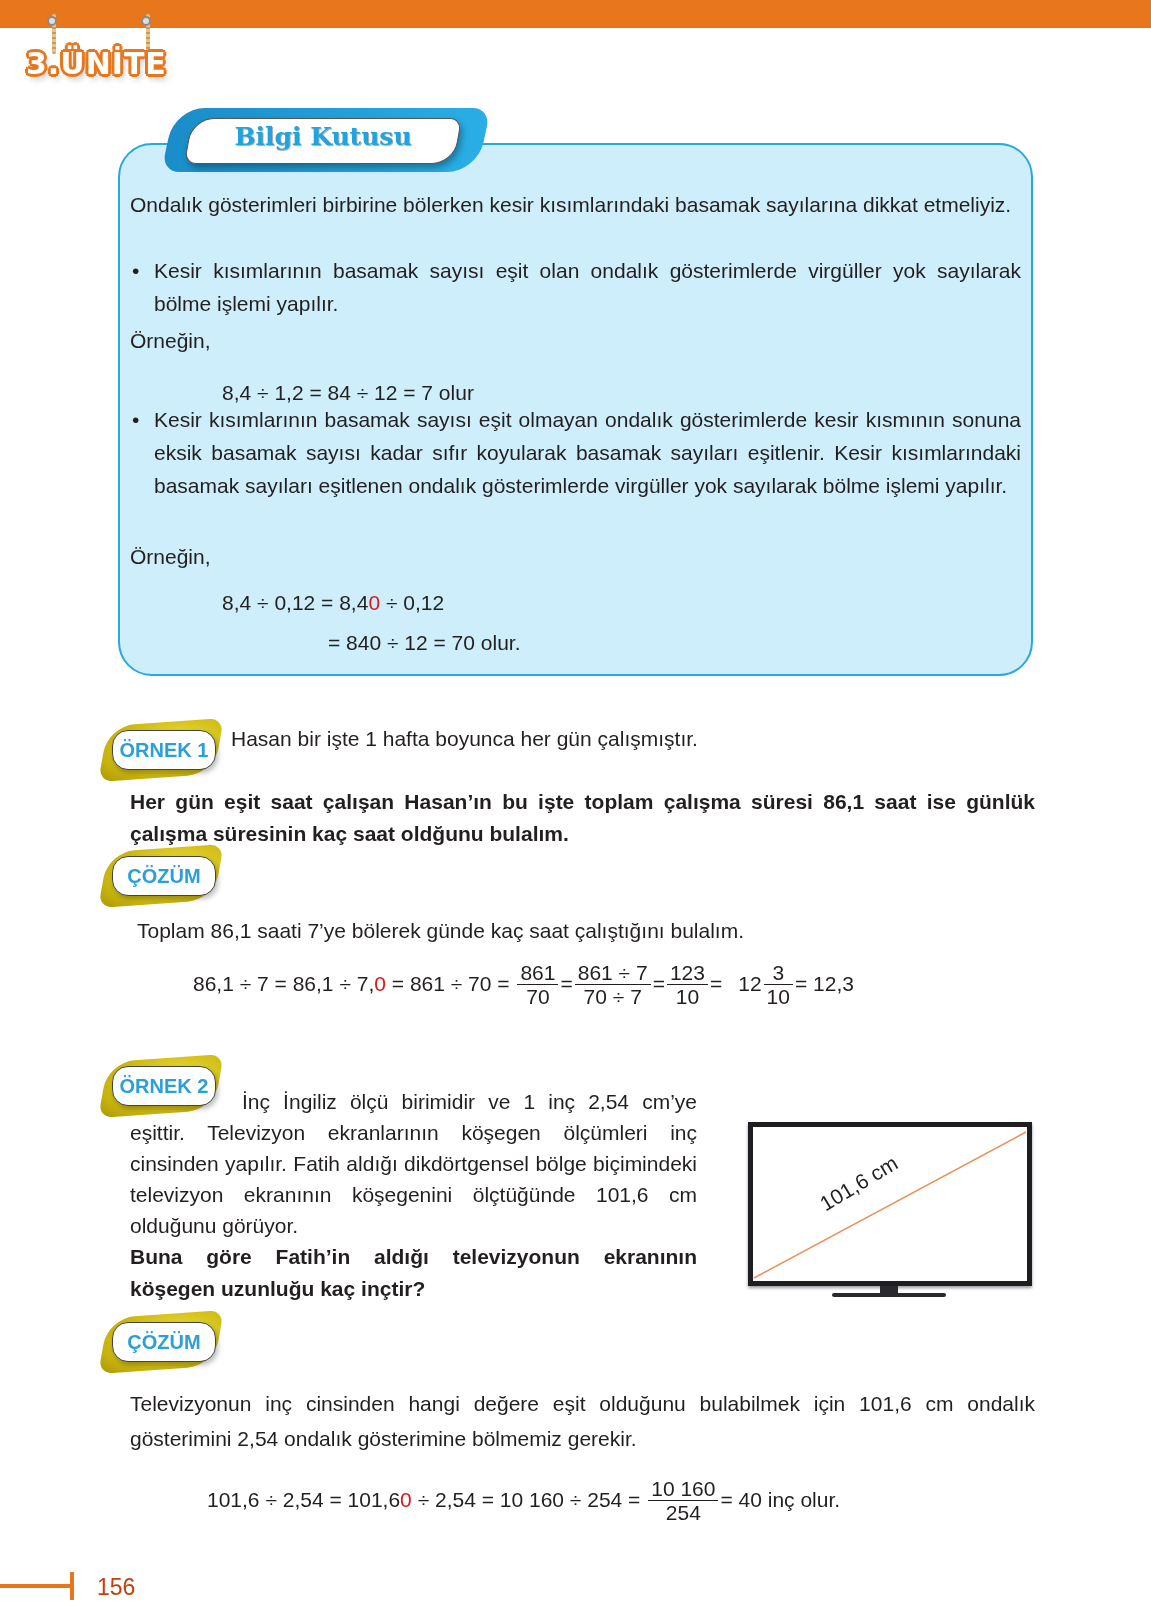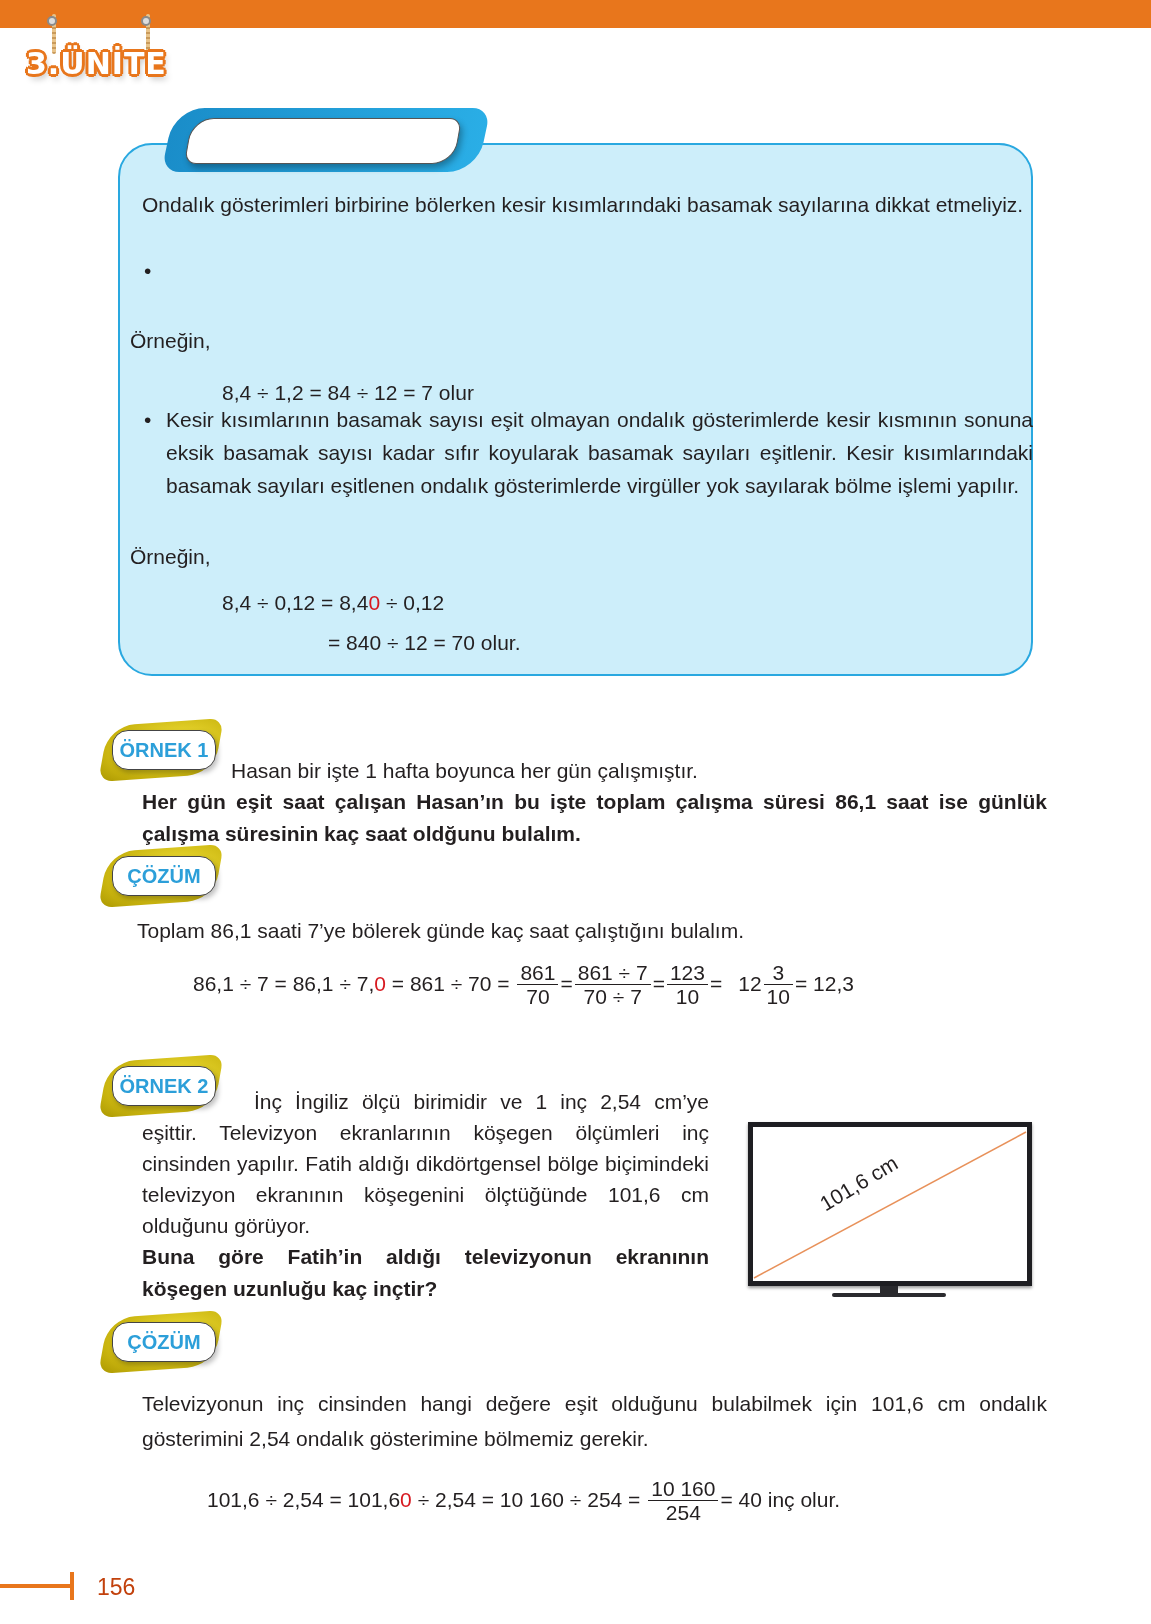--- a/index.html
+++ b/index.html
@@ -15,21 +15,21 @@
   .rope { position: absolute; top: -26px; width: 4px; height: 40px; background: repeating-linear-gradient(180deg, #e9c48a 0 3px, #c99a5a 3px 5px); border-radius: 2px; }
   .ring { position: absolute; width: 10px; height: 10px; border: 2px solid #8a8a8a; border-radius: 50%; background: #ddd; }
 
   .info-box { left: 118px; top: 143px; width: 915px; height: 533px; background: #cdeefa; border: 2.5px solid #29a8e0; border-radius: 34px; }
   .info-tab { left: 168px; top: 108px; width: 316px; height: 64px; }
   .info-tab-back { position: absolute; left: 0; top: 0; width: 316px; height: 64px; background: linear-gradient(90deg, #1a8dc9, #2aaee6); border-radius: 30px 18px 30px 18px; transform: skewX(-12deg); }
   .info-tab-front { position: absolute; left: 20px; top: 10px; width: 270px; height: 46px; background: #ffffff; border: 1.5px solid #555; border-radius: 22px 12px 22px 12px; transform: skewX(-10deg); box-shadow: 3px 4px 6px rgba(0,0,0,0.3); }
   .info-tab-title { position: absolute; left: 20px; top: 14px; width: 270px; text-align: center; font-family: "DejaVu Serif", serif; font-weight: bold; font-size: 25px; color: #1fa4e0; text-shadow: 1px 1px 1px rgba(0,0,0,0.35); }
 
   .txt { font-size: 21px; line-height: 33px; white-space: nowrap; }
-  .justify { white-space: normal; text-align: justify; text-align-last: left; margin-left: 12px; }
+  .justify { white-space: normal; text-align: justify; text-align-last: left; }
   .red { color: #d71920; }
   .bullet { position: absolute; left: -22px; top: 0; }
 
   .label-badge { width: 118px; height: 56px; }
   .lb-back { position: absolute; left: 0; top: 0; width: 114px; height: 56px; background: radial-gradient(ellipse at 60% 40%, #f3e23a, #c9b40f 70%, #a89500); border-radius: 26px 14px 26px 14px; transform: skewX(-14deg) rotate(-4deg); }
   .lb-front { position: absolute; left: 8px; top: 8px; width: 104px; height: 40px; background: #ffffff; border: 1.5px solid #444; border-radius: 16px; box-shadow: 2px 3px 5px rgba(0,0,0,0.25); }
   .lb-text { position: absolute; left: 8px; top: 17px; width: 104px; text-align: center; font-weight: bold; font-size: 20px; color: #2c9fd9; }
 
   .frac { display: inline-block; vertical-align: middle; text-align: center; line-height: 1; margin: 0 2px; }
   .frac .num { display: block; border-bottom: 1.5px solid #231f20; padding: 0 3px 1px; }
@@ -58,26 +58,28 @@
   <div class="rope" style="left:120px;"></div>
   <div class="ring" style="left:21px; top:-24px;"></div>
   <div class="ring" style="left:115px; top:-24px;"></div>
   <span class="unit-text">3.ÜNİTE</span>
 </div>
 
 <div class="abs info-box"></div>
 <div class="abs info-tab">
   <div class="info-tab-back"></div>
   <div class="info-tab-front"></div>
+  <div class="info-tab-title">Bilgi Kutusu</div>
 </div>
 
 <div class="abs txt justify" style="left:130px; top:188px; width:891px;">Ondalık gösterimleri birbirine bölerken kesir kısımlarındaki basamak sayılarına dikkat etmeliyiz.</div>
 
 <div class="abs txt justify" style="left:154px; top:254px; width:867px;">
   <span class="bullet">•</span>
+  <span>Kesir kısımlarının basamak sayısı eşit olan ondalık gösterimlerde virgüller yok sayılarak bölme işlemi yapılır.</span>
 </div>
 
 <div class="abs txt" style="left:130px; top:324px;">Örneğin,</div>
 <div class="abs txt" style="left:222px; top:376px;">8,4 ÷ 1,2 = 84 ÷ 12 = 7 olur</div>
 
 <div class="abs txt justify" style="left:154px; top:403px; width:867px;">
   <span class="bullet">•</span>
   <span>Kesir kısımlarının basamak sayısı eşit olmayan ondalık gösterimlerde kesir kısmının sonuna eksik basamak sayısı kadar sıfır koyularak basamak sayıları eşitlenir. Kesir kısımlarındaki basamak sayıları eşitlenen ondalık gösterimlerde virgüller yok sayılarak bölme işlemi yapılır.</span>
 </div>
 
@@ -85,21 +87,21 @@
 <div class="abs txt" style="left:222px; top:586px;">
   <span>8,4 ÷ 0,12 = 8,4</span><span class="red">0</span><span> ÷ 0,12</span>
 </div>
 <div class="abs txt" style="left:328px; top:626px;">= 840 ÷ 12 = 70 olur.</div>
 
 <div class="abs label-badge" style="left:104px; top:722px;">
   <div class="lb-back"></div>
   <div class="lb-front"></div>
   <div class="lb-text">ÖRNEK 1</div>
 </div>
-<div class="abs txt" style="left:231px; top:754px;">Hasan bir işte 1 hafta boyunca her gün çalışmıştır.</div>
+<div class="abs txt" style="left:231px; top:722px;">Hasan bir işte 1 hafta boyunca her gün çalışmıştır.</div>
 <div class="abs txt justify" style="left:130px; top:786px; width:905px; line-height:32px; font-weight:bold;">Her gün eşit saat çalışan Hasan’ın bu işte toplam çalışma süresi 86,1 saat ise günlük çalışma süresinin kaç saat oldğunu bulalım.</div>
 
 <div class="abs label-badge" style="left:104px; top:848px;">
   <div class="lb-back"></div>
   <div class="lb-front"></div>
   <div class="lb-text">ÇÖZÜM</div>
 </div>
 <div class="abs txt" style="left:137px; top:914px;">Toplam 86,1 saati 7’ye bölerek günde kaç saat çalıştığını bulalım.</div>
 
 <div class="abs eq" style="left:193px; top:958px; height:52px;">

